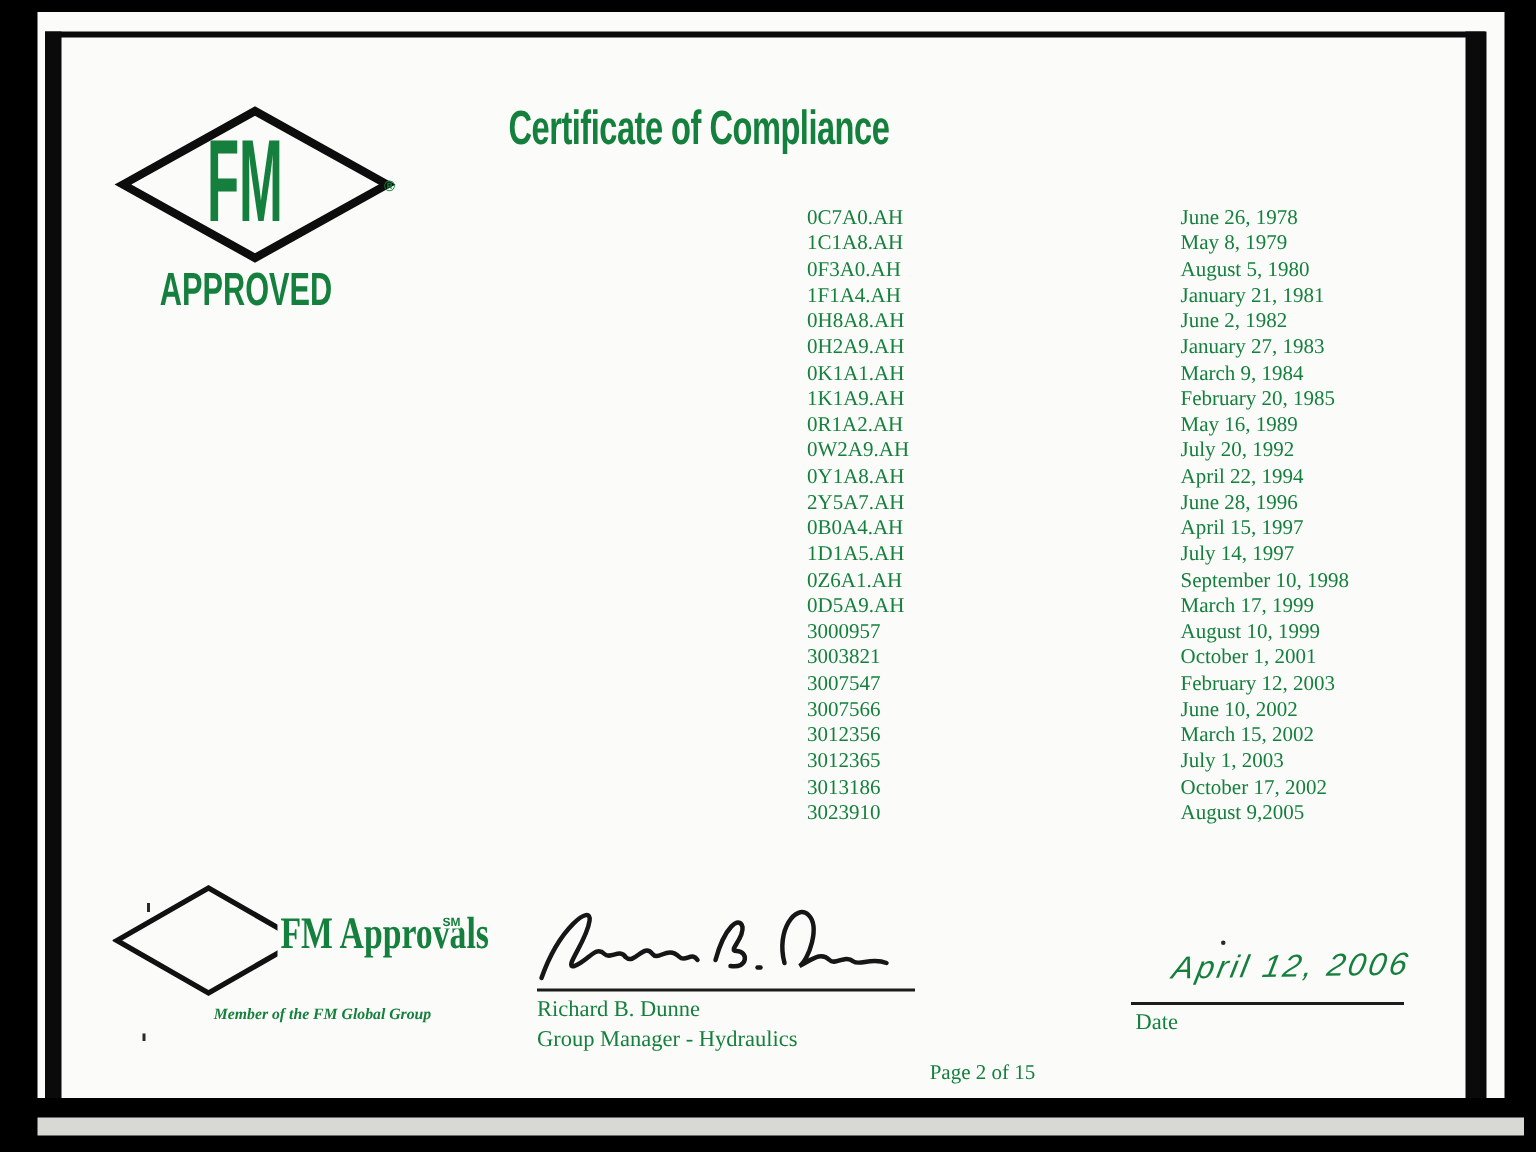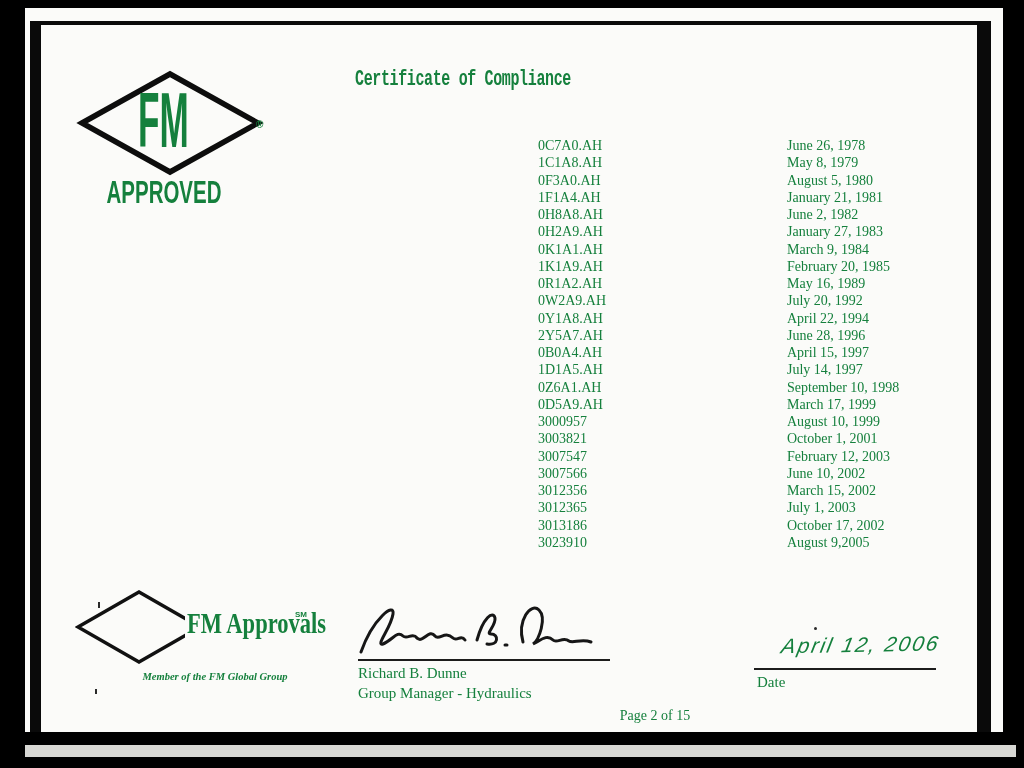--- a/index.html
+++ b/index.html
@@ -21,22 +21,22 @@
   .fm-text{position:absolute;left:0;right:14px;top:14px;text-align:center;
            font-family:"Liberation Sans",sans-serif;font-weight:bold;font-size:78px;line-height:1;}
   .fm-text .cond{transform:scaleX(0.45);transform-origin:center;}
   .reg-mark{position:absolute;left:181px;top:52px;font-family:"Liberation Sans",sans-serif;
             font-size:10px;font-weight:bold;}
   .approved{position:absolute;left:0;right:14px;top:110px;text-align:right;
             font-family:"Liberation Sans",sans-serif;font-weight:bold;font-size:31px;line-height:1;}
   .approved .cond{transform:scaleX(0.66);transform-origin:center;}
 
   
-  .title{position:absolute;left:330px;top:60px;margin:0;
-         font-family:Liberation Mono, monospace;font-weight:bold;font-size:22px;line-height:1.1;
+  .title{position:absolute;left:314px;top:60px;margin:0;
+         font-family:Liberation Sans, sans-serif;font-weight:bold;font-size:32px;line-height:1.1;
          letter-spacing:-0.5px;}
   .title .cond{transform:scaleX(0.68);}
 
   
   .entries{position:absolute;left:0;top:130px;width:978px;}
   .entry-row{position:relative;height:17.25px;font-size:14px;}
   .entry-id{position:absolute;left:513px;white-space:nowrap;}
   .entry-date{position:absolute;left:762px;white-space:nowrap;}
 
   

